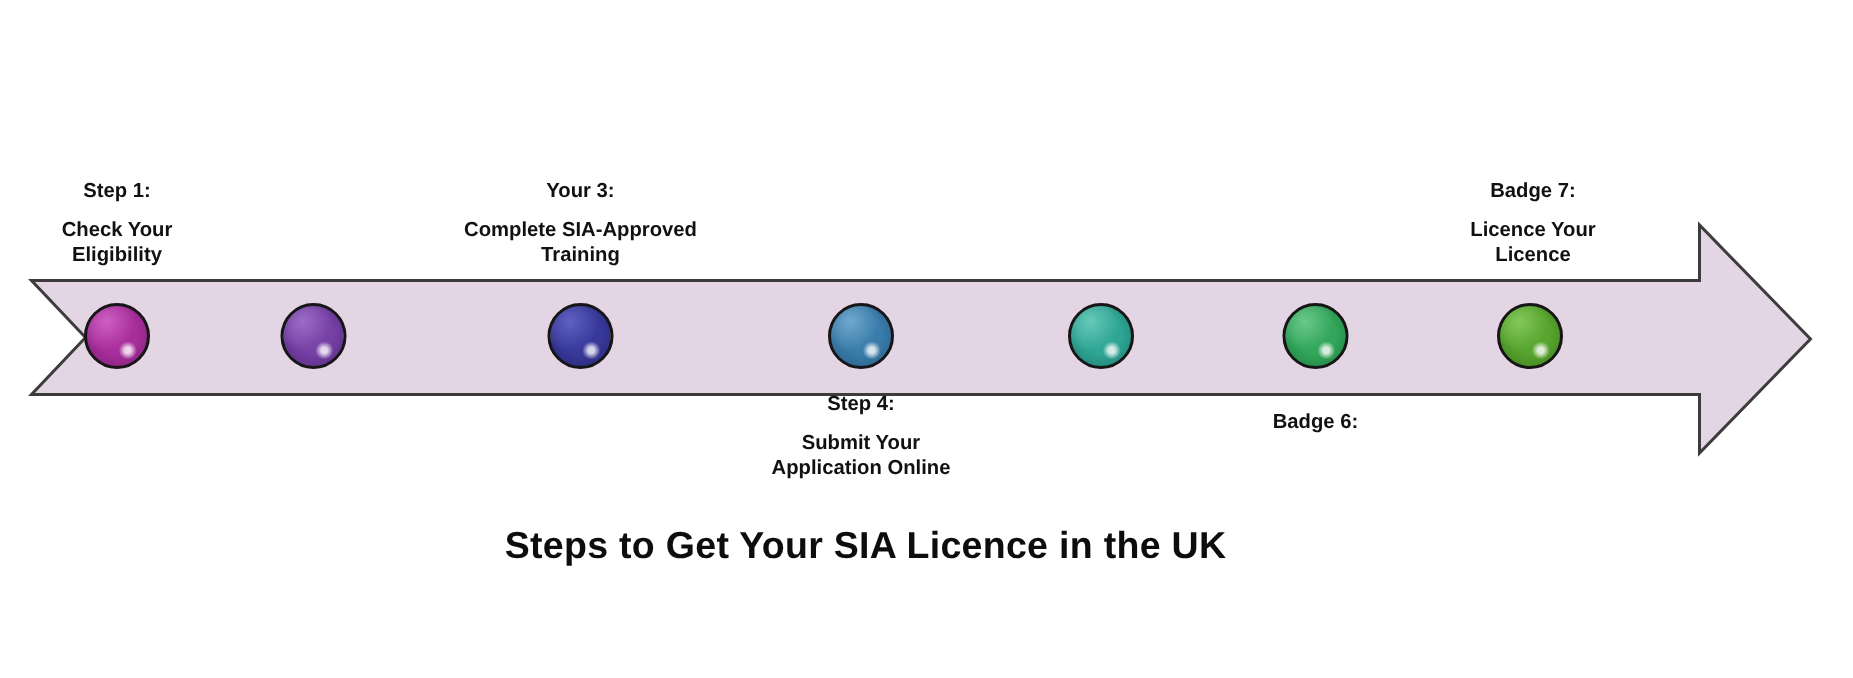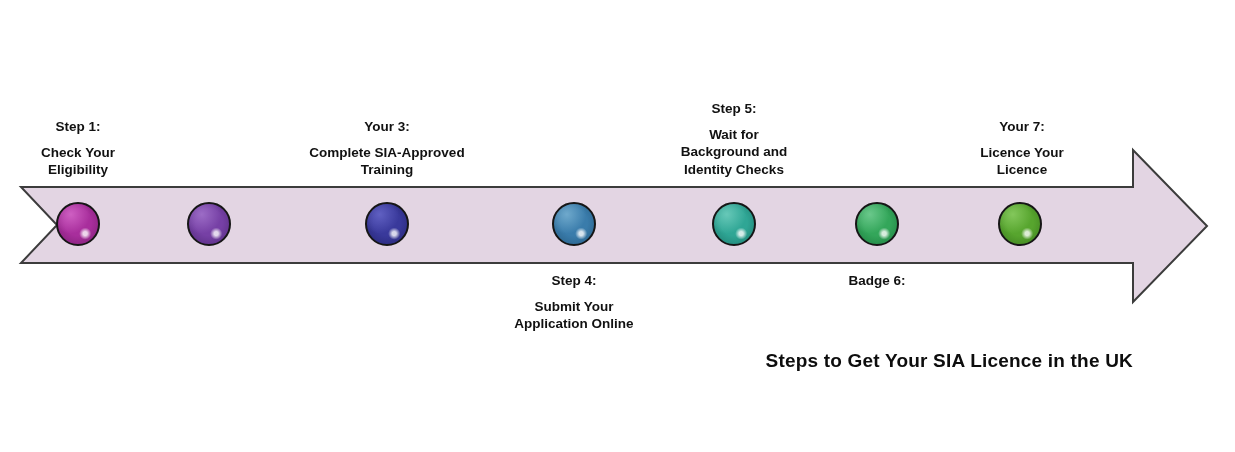--- a/index.html
+++ b/index.html
@@ -26,22 +26,22 @@
     position:absolute;
     width:40px;height:40px;
     border:2px solid #161616;
     border-radius:50%;
     box-sizing:content-box;
   }
   .diagram-title{
     position:absolute;
     left:21px;top:350px;
     width:1112px;
-    text-align:right;
-    font-size:19px;
+    text-align:center;
+    font-size:25px;
     font-weight:bold;
     color:#0d0d0d;
     letter-spacing:0.2px;
   }
 </style>
 </head>
 <body>
 
 <div class="canvas">
 
@@ -60,33 +60,27 @@
   <div class="step-label" style="left:-22px;top:118px;">
     <p class="step-num">Step 1:</p>
     <p class="step-name">Check Your
 Eligibility</p>
   </div>
   <div class="step-label" style="left:287px;top:118px;">
     <p class="step-num">Your 3:</p>
     <p class="step-name">Complete SIA-Approved
 Training</p>
   </div>
-  <div class="step-label" style="left:634px;top:100px;">
-    <p class="step-num">Step 5:</p>
-    <p class="step-name">Wait for
-Background and
-Identity Checks</p>
-  </div>
   <div class="step-label" style="left:922px;top:118px;">
-    <p class="step-num">Your 7:</p>
+    <p class="step-num">Badge 7:</p>
     <p class="step-name">Licence Your
 Licence</p>
   </div>
 
-  <div class="step-label" style="left:474px;top:272px;">
+  <div class="step-label" style="left:474px;top:260px;">
     <p class="step-num">Step 4:</p>
     <p class="step-name">Submit Your
 Application Online</p>
   </div>
   <div class="step-label" style="left:777px;top:272px;">
     <p class="step-num">Badge 6:</p>
   </div>
 
   <div class="diagram-title">Steps to Get Your SIA Licence in the UK</div>
 

